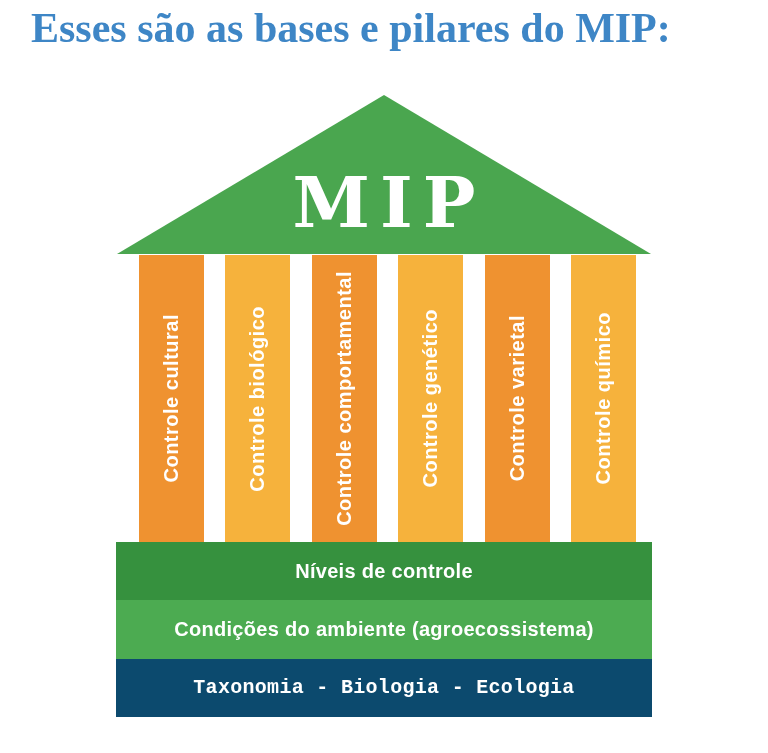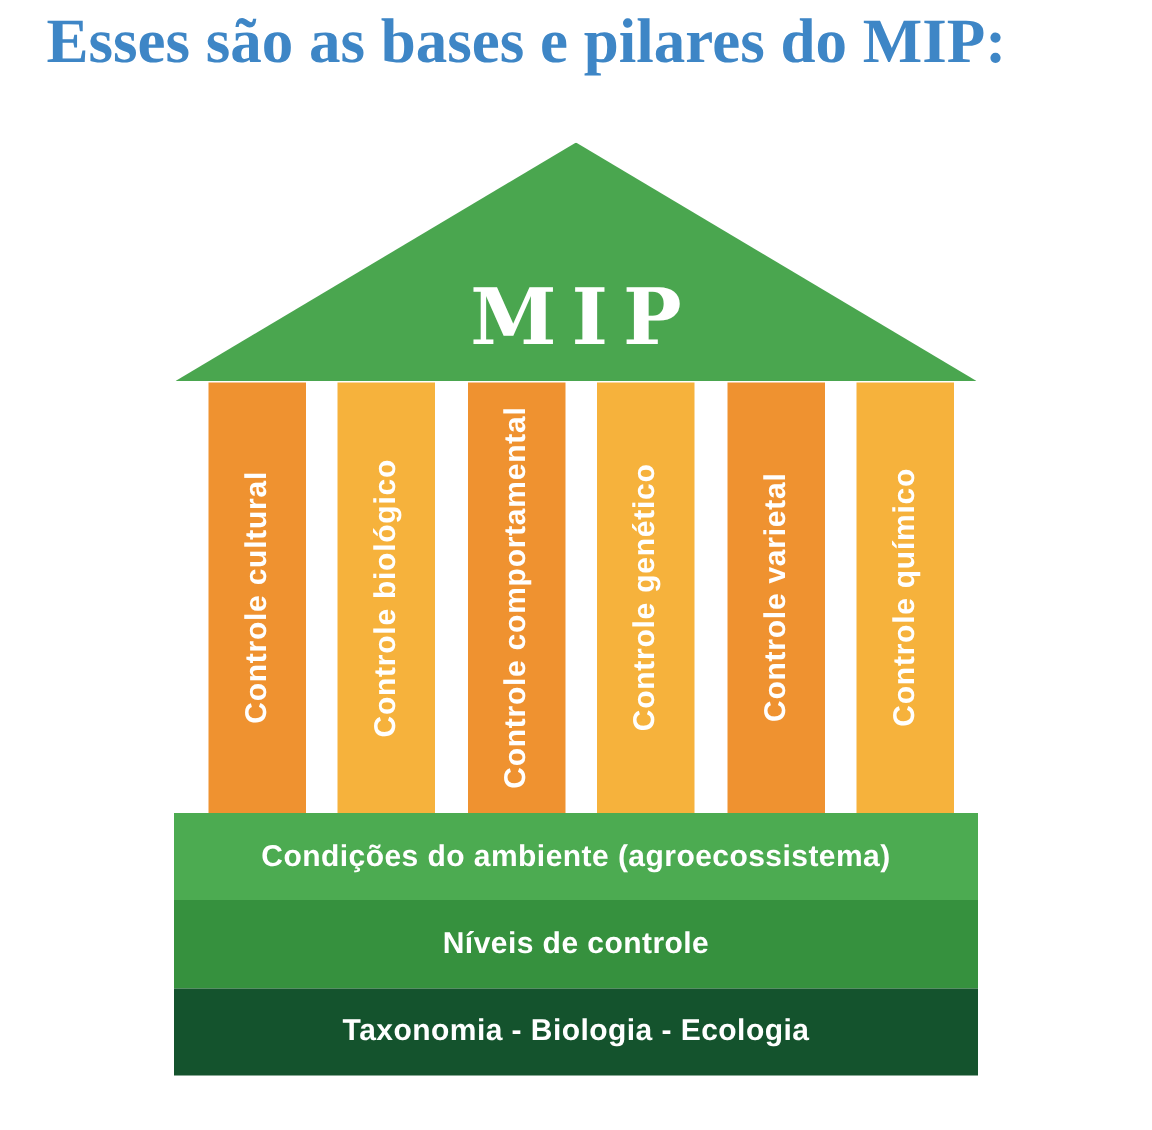--- a/index.html
+++ b/index.html
@@ -30,21 +30,21 @@
     width: 534px;
     height: 159px;
     clip-path: polygon(50% 0, 100% 100%, 0 100%);
     display: flex;
     align-items: flex-end;
     justify-content: center;
   }
   .roof-label {
     font-family: "DejaVu Serif", serif;
     font-weight: bold;
-    font-size: 52px;
+    font-size: 70px;
     line-height: 1;
     letter-spacing: 10px;
     color: #ffffff;
     margin-bottom: 16px;
     margin-left: 10px; 
   }
   .pillars-row {
     position: absolute;
     left: 139px;
     top: 255px;
@@ -116,23 +116,23 @@
       </div>
       <div class="pillar" style="background: rgb(239, 146, 48);">
         <span class="pillar-label">Controle varietal</span>
       </div>
       <div class="pillar" style="background: rgb(246, 178, 60);">
         <span class="pillar-label">Controle químico</span>
       </div>
     </div>
 
   <div class="base">
+      <div class="base-bar" style="background: rgb(54, 145, 62);">
+        <span class="base-bar-label">Níveis de controle</span>
+      </div>
       <div class="base-bar" style="background: rgb(76, 171, 81);">
         <span class="base-bar-label">Condições do ambiente (agroecossistema)</span>
       </div>
-      <div class="base-bar" style="background: rgb(54, 145, 62);">
-        <span class="base-bar-label">Níveis de controle</span>
-      </div>
-      <div class="base-bar" style="background: #14532d;">
+      <div class="base-bar" style="background: #0c4a6e; font-family: Liberation Mono, monospace;">
         <span class="base-bar-label">Taxonomia - Biologia - Ecologia</span>
       </div>
     </div>
 </div>
 
 </body></html>

